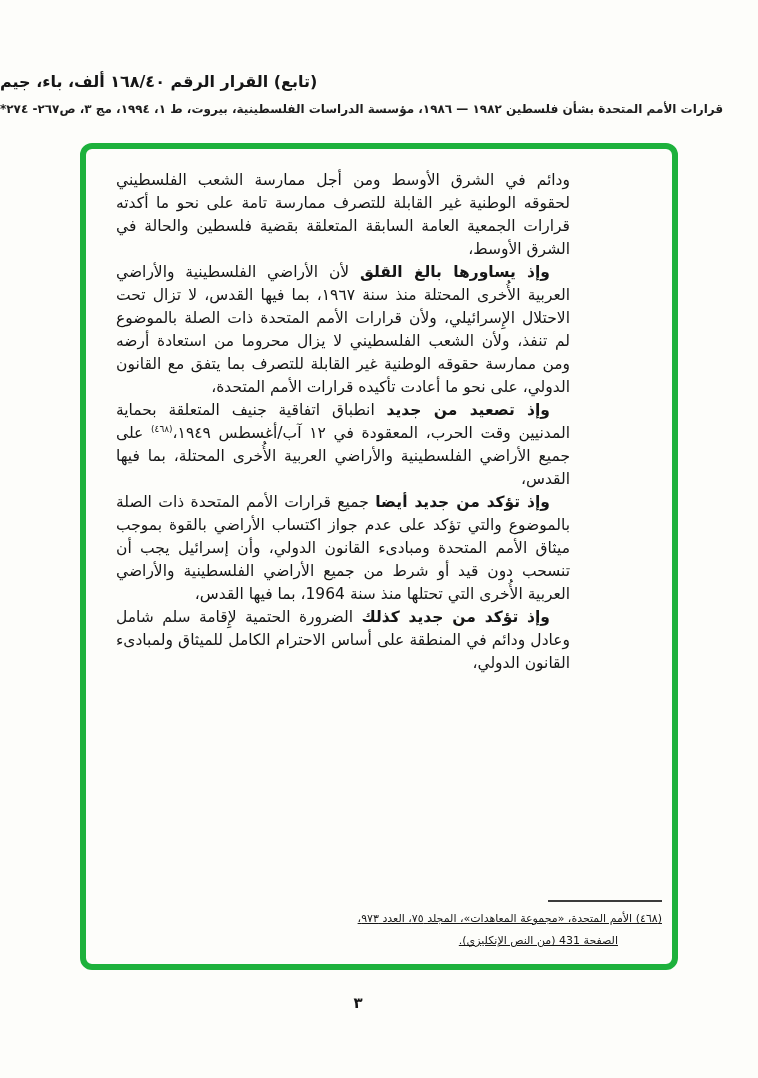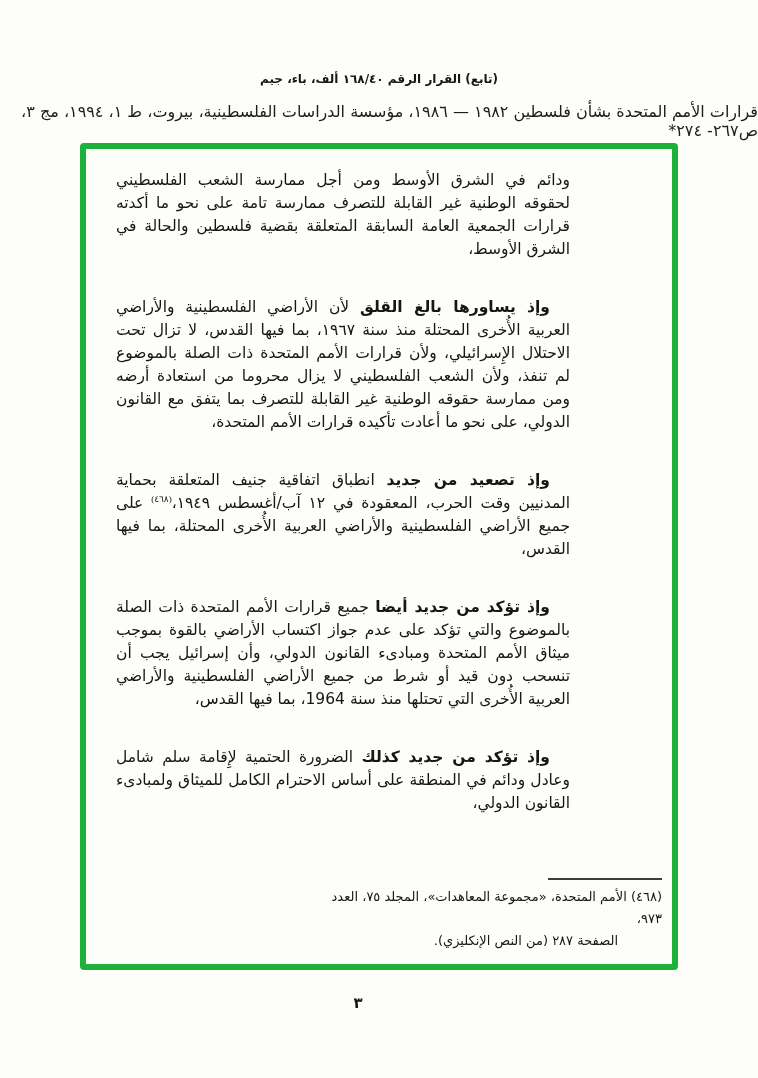--- a/index.html
+++ b/index.html
@@ -8,49 +8,49 @@
     position:relative;
     width:758px; height:1078px;
     margin:0 auto;
     background:#fdfdfa;
     font-family:"DejaVu Sans", sans-serif;
     color:#161616;
     overflow:hidden;
   }
   .doc-title {
     position:absolute; top:72px; left:0; width:758px;
-    direction:rtl; text-align:center;
-    font-weight:bold; font-size:12px; letter-spacing:0.2px;
+    direction:rtl; text-align:left;
+    font-weight:bold; font-size:16px; letter-spacing:0.2px;
   }
   .doc-source {
     position:absolute; top:102px; left:0; width:758px;
-    direction:rtl; text-align:right;
-    font-weight:normal; font-size:16px; color:#1d1d1d;
+    direction:rtl; text-align:left;
+    font-weight:bold; font-size:12px; color:#1d1d1d;
   }
   .frame {
     position:absolute; left:80px; top:143px;
     width:586px; height:815px;
     border:6px solid #1db13c;
-    border-radius:4px;
+    border-radius:12px;
     background:transparent;
   }
   .body-text {
     position:absolute; right:102px; top:20px; width:454px;
     direction:rtl; unicode-bidi:embed;
     text-align:justify;
     font-size:15.5px; line-height:23px;
   }
   .para { margin:0; }
-  .para.indent { text-indent:20px;margin-top:35px; }
+  .para.indent { text-indent:20px; }
   .para b { font-weight:bold; }
-  sup.fn-ref { font-size:9px; line-height:0;font-family:Liberation Serif, serif; }
+  sup.fn-ref { font-size:9px; line-height:0; }
   .footnote {
     position:absolute; right:10px; bottom:12px; width:350px;
     direction:rtl; text-align:right;
-    font-size:13px; line-height:22px;
+    font-size:11px; line-height:22px;text-decoration:underline;
   }
   .fn-rule {
     width:114px; height:2px; background:#3c3c3c; margin-bottom:6px;
   }
   .fn-line2 { padding-right:44px; }
   .page-num {
     position:absolute; top:994px; left:0; width:716px;
     text-align:center; font-weight:bold; font-size:15px;
   }
 </style>
@@ -76,20 +76,20 @@
       <p class="para indent"><b>وإذ تؤكد من جديد أيضا</b> <span>جميع قرارات الأمم المتحدة ذات الصلة بالموضوع والتي تؤكد على عدم جواز اكتساب الأراضي بالقوة بموجب ميثاق الأمم المتحدة ومبادىء القانون الدولي، وأن إسرائيل يجب أن تنسحب دون قيد أو شرط من جميع الأراضي الفلسطينية والأراضي العربية الأُخرى التي تحتلها منذ سنة 1964، بما فيها القدس،</span></p>
 
       <p class="para indent"><b>وإذ تؤكد من جديد كذلك</b> <span>الضرورة الحتمية لإِقامة سلم شامل وعادل ودائم في المنطقة على أساس الاحترام الكامل للميثاق ولمبادىء القانون الدولي،</span></p>
 
 
     </div>
 
     <div class="footnote">
       <div class="fn-rule"></div>
       <div class="fn-line1">(٤٦٨) الأمم المتحدة، «مجموعة المعاهدات»، المجلد ٧٥، العدد ٩٧٣،</div>
-      <div class="fn-line2">الصفحة ٢٨٧ (من النص الإنكليزي).</div>
+      <div class="fn-line2">الصفحة 431 (من النص الإنكليزي).</div>
     </div>
 
   </div>
 
   <div class="page-num">٣</div>
 
 </div>
 
 </body></html>

